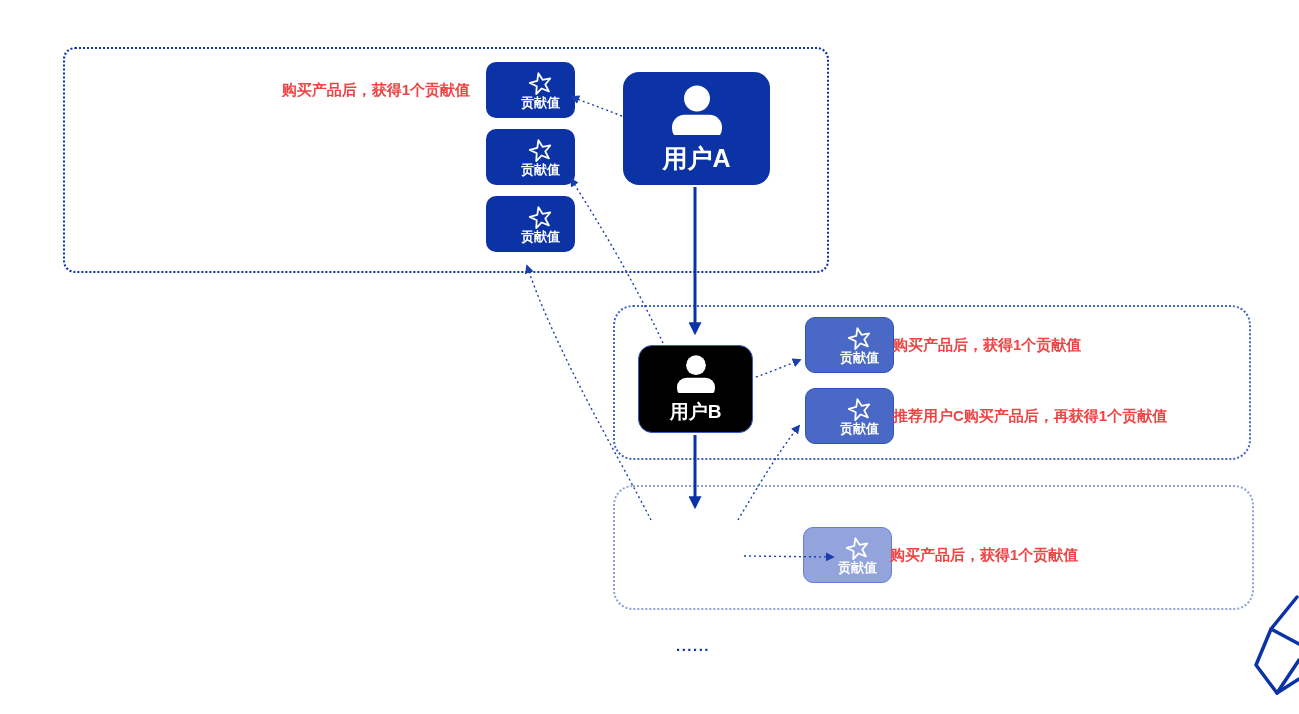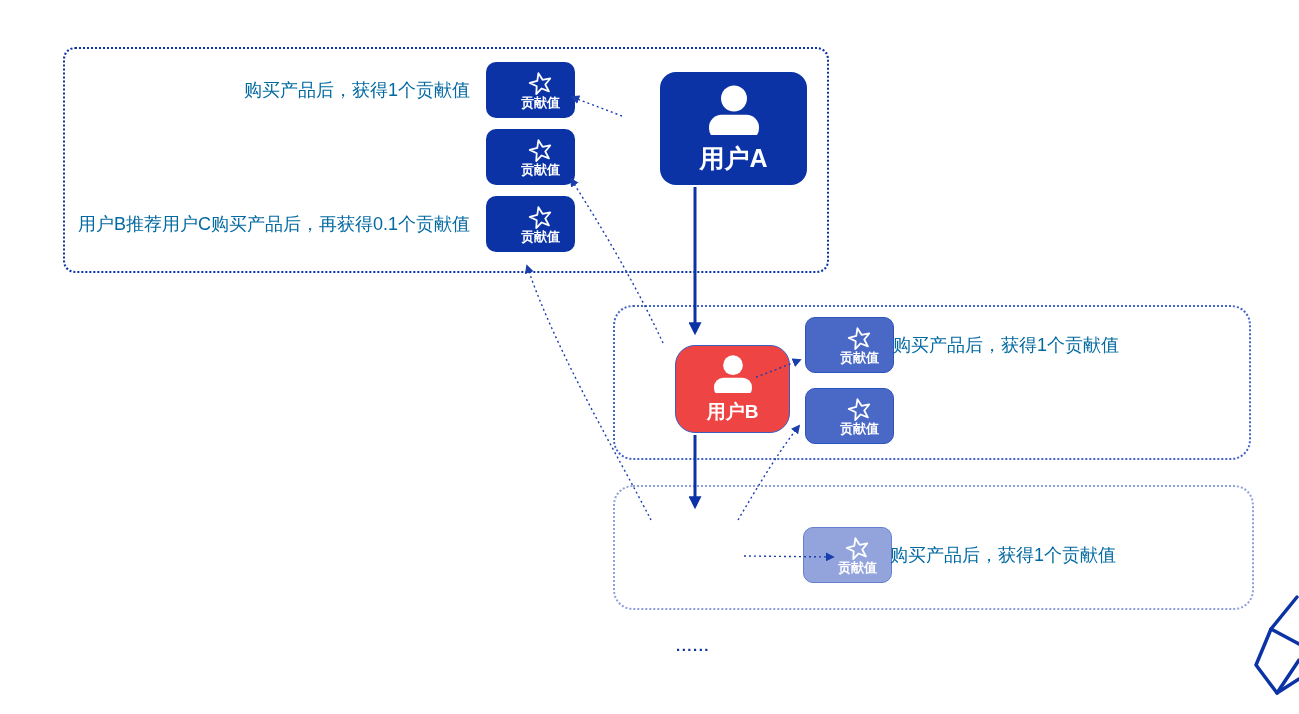--- a/index.html
+++ b/index.html
@@ -5,57 +5,56 @@
   html,body{margin:0;padding:0;background:#fff;}
   .stage{
     position:relative;width:1299px;height:714px;background:#ffffff;
     font-family:"Liberation Sans","DejaVu Sans",sans-serif;overflow:hidden;
   }
   .sec{position:absolute;background:transparent;}
   .sec-top{left:63px;top:47px;width:762px;height:222px;border:2.5px dotted #0C33A5;border-radius:12px;}
   .sec-b{left:613px;top:305px;width:634px;height:151px;border:2.5px dotted #4465C4;border-radius:20px;}
   .sec-c{left:613px;top:485px;width:637px;height:121px;border:2.5px dotted #8EA0DB;border-radius:20px;}
 
-  .rule{position:absolute;font-size:18px;font-weight:400;color:#0369a1;white-space:nowrap;line-height:22px;}
+  .rule{position:absolute;font-size:15px;font-weight:700;color:#ef4444;white-space:nowrap;line-height:22px;}
   .rule.rt{text-align:right;}
 
   .badge{
     position:absolute;width:89px;height:56px;border-radius:10px;box-sizing:border-box;
     display:flex;flex-direction:column;align-items:center;justify-content:center;padding-left:20px;
   }
   .badge .blbl{color:#fff;font-size:13px;font-weight:700;line-height:14px;margin-top:1px;}
   .badge svg{display:block;}
   .fill-dark{background:#0C33A5;}
   .fill-mid{background:#4A68C6;border:1.5px solid #2E54BB;}
   .fill-light{background:#93A4DC;border:1.5px solid #6580D0;}
 
   .user{
     position:absolute;box-sizing:border-box;display:flex;flex-direction:column;
-    align-items:center;justify-content:center;color:#fff;font-weight:700;margin-left:37px;
+    align-items:center;justify-content:center;color:#fff;font-weight:700;
   }
   .user-a{left:623px;top:72px;width:147px;height:113px;border-radius:16px;background:#0C33A5;font-size:25px;}
-  .user-b{left:638px;top:345px;width:115px;height:88px;border-radius:20px;background:#ef4444;border:1.5px solid #3A5CC2;font-size:19px;}
+  .user-b{left:638px;top:345px;width:115px;height:88px;border-radius:14px;background:#000000;border:1.5px solid #3A5CC2;font-size:19px;}
   .user-c{left:648px;top:522px;width:94px;height:70px;border-radius:12px;background:#93A4DC;border:1.5px solid #5F7BD0;font-size:18px;}
   .user .ulbl{line-height:1.1;margin-top:4px;}
 
   .ellipsis{position:absolute;left:676px;top:638px;color:#0C33A5;font-size:15px;font-weight:700;letter-spacing:1.5px;line-height:1;}
 
   .arrows{position:absolute;left:0;top:0;pointer-events:none;}
 </style>
 </head>
 <body>
 
 <div class="stage">
 
   <div class="sec sec-top"></div>
   <div class="sec sec-b"></div>
   <div class="sec sec-c"></div>
 
   <div class="rule rt" style="right:829px;top:79px;">购买产品后，获得1个贡献值</div>
-  <div class="rule rt" style="right:829px;top:213px;">用户B推荐用户C购买产品后，再获得0.1个贡献值</div>
 
   <div class="badge fill-dark" style="left:486px;top:62px;">
     <span>
       <svg width="25" height="24" viewBox="0 0 24 24">
           <path d="M12,2 L14.7,9.28 L22.46,9.6 L16.37,14.42 L18.47,21.9 L12,17.6 L5.53,21.9 L7.63,14.42 L1.54,9.6 L9.3,9.28 Z" fill="none" stroke="#ffffff" stroke-width="1.8" stroke-linejoin="round" transform="rotate(-12 12 12)"></path>
         </svg>
     </span>
     <span class="blbl">贡献值</span>
   </div>
   <div class="badge fill-dark" style="left:486px;top:129px;">
@@ -106,20 +105,21 @@
   </div>
   <div class="badge fill-mid" style="left:805px;top:388px;">
     <span>
       <svg width="25" height="24" viewBox="0 0 24 24">
           <path d="M12,2 L14.7,9.28 L22.46,9.6 L16.37,14.42 L18.47,21.9 L12,17.6 L5.53,21.9 L7.63,14.42 L1.54,9.6 L9.3,9.28 Z" fill="none" stroke="#ffffff" stroke-width="1.8" stroke-linejoin="round" transform="rotate(-12 12 12)"></path>
         </svg>
     </span>
     <span class="blbl">贡献值</span>
   </div>
   <div class="rule" style="left:893px;top:334px;">购买产品后，获得1个贡献值</div>
+  <div class="rule" style="left:893px;top:405px;">推荐用户C购买产品后，再获得1个贡献值</div>
 
   <div class="badge fill-light" style="left:803px;top:527px;">
     <span>
       <svg width="25" height="24" viewBox="0 0 24 24">
           <path d="M12,2 L14.7,9.28 L22.46,9.6 L16.37,14.42 L18.47,21.9 L12,17.6 L5.53,21.9 L7.63,14.42 L1.54,9.6 L9.3,9.28 Z" fill="none" stroke="#ffffff" stroke-width="1.8" stroke-linejoin="round" transform="rotate(-12 12 12)"></path>
         </svg>
     </span>
     <span class="blbl">贡献值</span>
   </div>
   <div class="rule" style="left:890px;top:544px;">购买产品后，获得1个贡献值</div>

